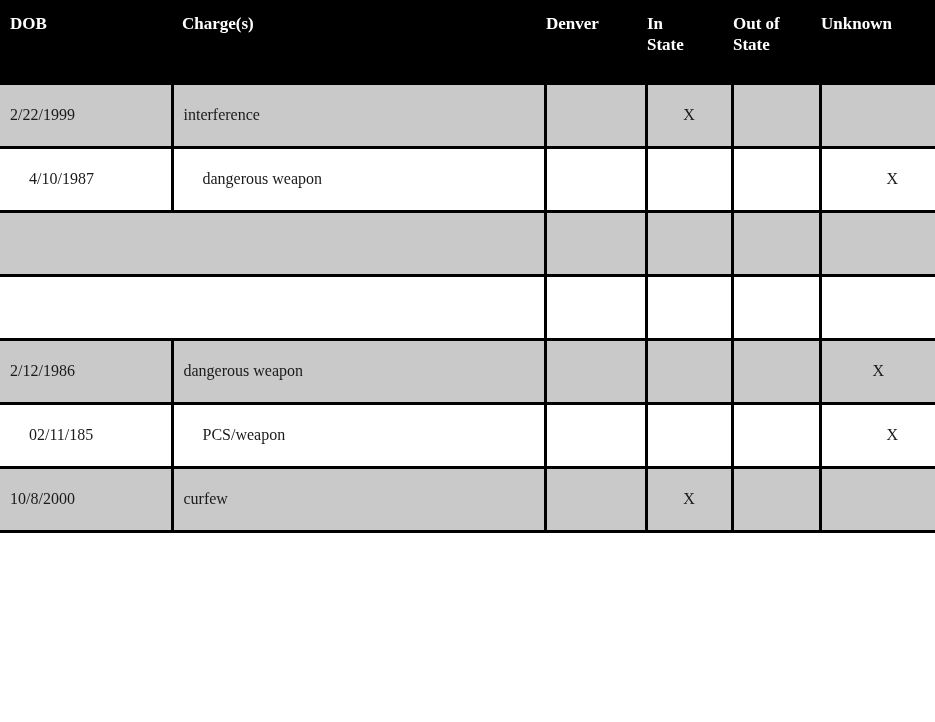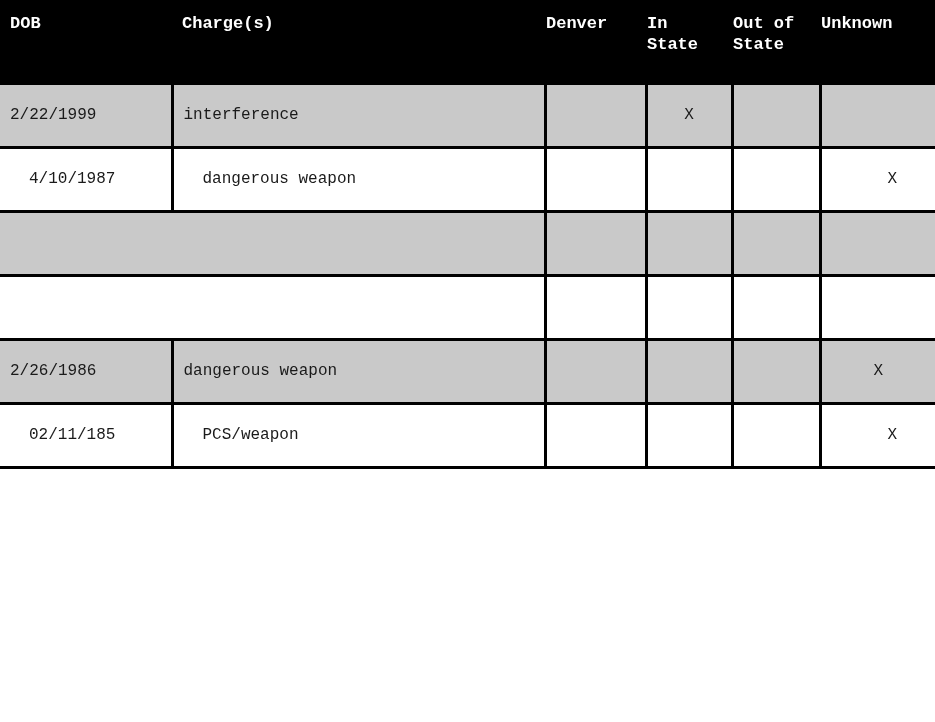--- a/index.html
+++ b/index.html
@@ -4,21 +4,21 @@
 <style>
   html, body {
     margin: 0;
     padding: 0;
     background: #ffffff;
   }
   .page {
     width: 935px;
     height: 722px;
     overflow: hidden;
-    font-family: Liberation Mono, monospace;
+    font-family: Liberation Serif, serif;
   }
   table.records {
     width: 935px;
     border-collapse: collapse;
     table-layout: fixed;
   }
   
   col.col-dob          { width: 172px; }
   col.col-charges      { width: 373px; }
   col.col-denver       { width: 101px; }
@@ -112,30 +112,38 @@
         </tr>
         <tr class="white">
           <td class="align-left merge-right"></td>
           <td class="align-left merge-left"></td>
           <td class="align-center"></td>
           <td class="align-center"></td>
           <td class="align-center"></td>
           <td class="align-center"></td>
         </tr>
         <tr class="gray">
-          <td class="align-left">2/26/1986</td>
+          <td class="align-left">2/12/1986</td>
           <td class="align-left">dangerous weapon</td>
           <td class="align-center"></td>
           <td class="align-center"></td>
           <td class="align-center"></td>
           <td class="align-center">X</td>
         </tr>
         <tr class="white">
           <td class="align-left">02/11/185</td>
           <td class="align-left">PCS/weapon</td>
           <td class="align-center"></td>
           <td class="align-center"></td>
           <td class="align-center"></td>
           <td class="align-center">X</td>
         </tr>
+        <tr class="gray">
+          <td class="align-left">10/8/2000</td>
+          <td class="align-left">curfew</td>
+          <td class="align-center"></td>
+          <td class="align-center">X</td>
+          <td class="align-center"></td>
+          <td class="align-center"></td>
+        </tr>
       </tbody>
   </table>
 </div>
 
 </body></html>

